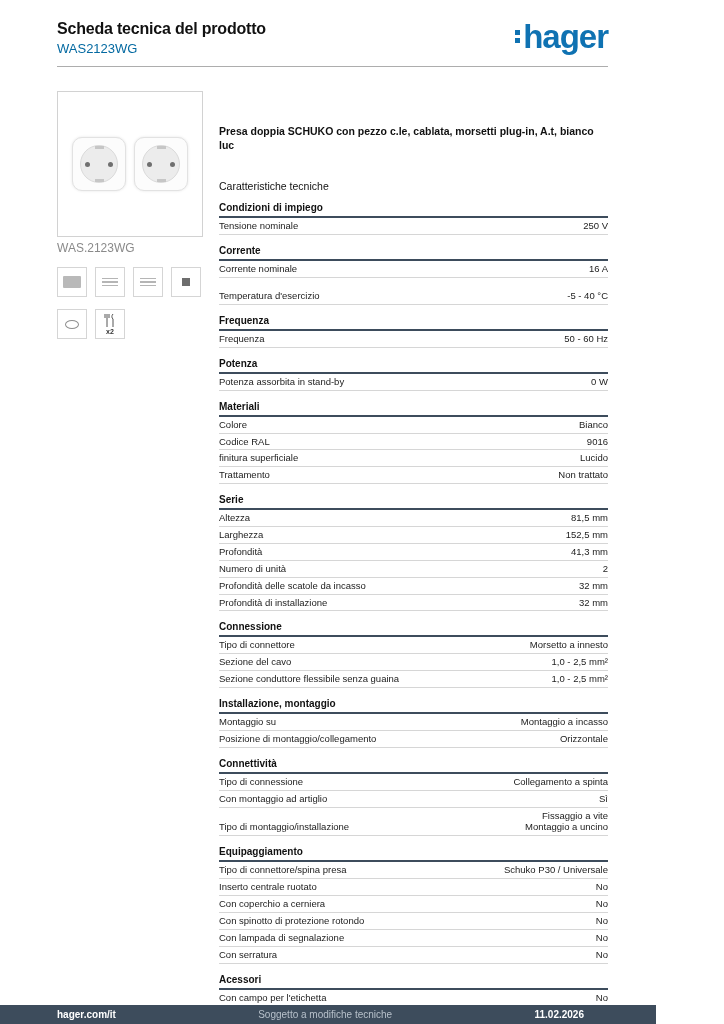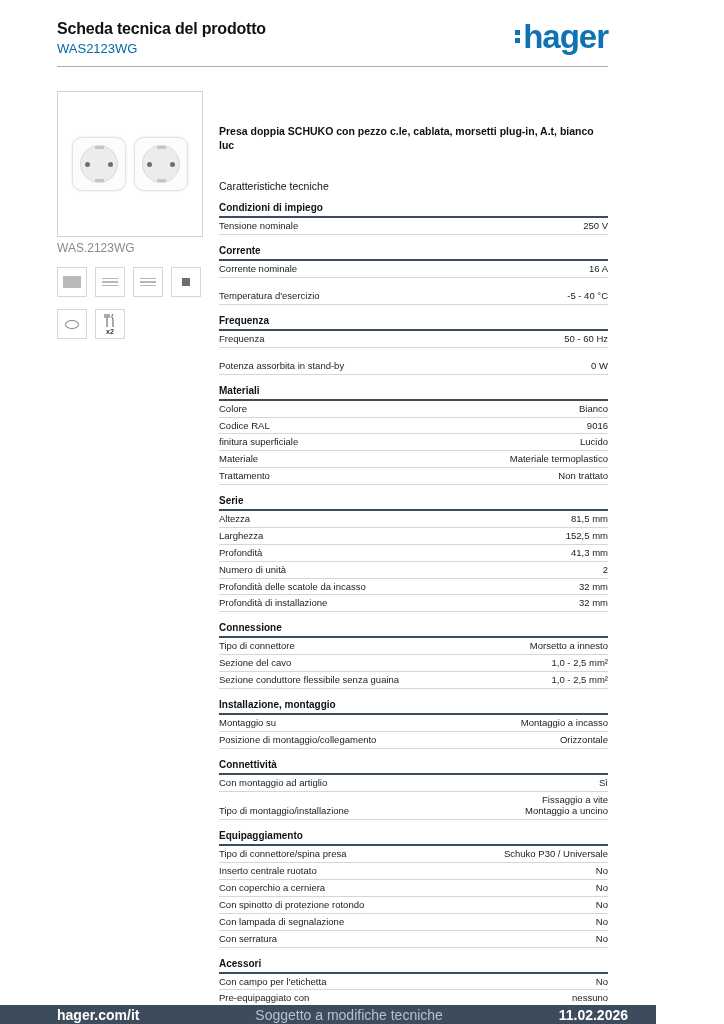--- a/index.html
+++ b/index.html
@@ -59,21 +59,21 @@
   .spec-row { display:flex; justify-content:space-between; align-items:flex-end;
               padding:2px 0 2px; border-bottom:1px solid #d6d6d6;
               font-size:9.5px; line-height:1.25; color:#222; }
   .spec-row .value { text-align:right; white-space:pre-line; flex:none; padding-left:12px; }
   .spec-row .label { }
 
   
   .footer { position:absolute; left:0; right:0; bottom:0; height:19px;
             background:var(--bar,#3d4c5c); color:#fff; display:flex;
             align-items:center; justify-content:space-between;
-            padding:0 28px 0 57px; font-size:14px; }
+            padding:0 72px 0 57px; font-size:10px; }
   .footer .site { font-weight:bold; color:#ffffff; text-decoration:none; }
   .footer .note { color:#b7c0ca; }
   .footer .date { font-weight:bold; }
 </style>
 </head>
 <body>
 
 <div class="page">
 
   <div class="header">
@@ -173,44 +173,41 @@
             </div>
           </div>
           <div class="section">
             <div class="section-title">Frequenza</div>
             <div class="spec-row">
               <span class="label">Frequenza</span>
               <span class="value">50 - 60 Hz</span>
             </div>
           </div>
           <div class="section">
+            <div class="section-title">Potenza</div>
             <div class="spec-row">
               <span class="label">Potenza assorbita in stand-by</span>
               <span class="value">0 W</span>
             </div>
           </div>
           <div class="section">
             <div class="section-title">Materiali</div>
             <div class="spec-row">
               <span class="label">Colore</span>
               <span class="value">Bianco</span>
             </div>
             <div class="spec-row">
               <span class="label">Codice RAL</span>
               <span class="value">9016</span>
             </div>
             <div class="spec-row">
               <span class="label">finitura superficiale</span>
               <span class="value">Lucido</span>
             </div>
             <div class="spec-row">
-              <span class="label">Materiale</span>
-              <span class="value">Materiale termoplastico</span>
-            </div>
-            <div class="spec-row">
               <span class="label">Trattamento</span>
               <span class="value">Non trattato</span>
             </div>
           </div>
           <div class="section">
             <div class="section-title">Serie</div>
             <div class="spec-row">
               <span class="label">Altezza</span>
               <span class="value">81,5 mm</span>
             </div>
@@ -256,20 +253,24 @@
               <span class="label">Montaggio su</span>
               <span class="value">Montaggio a incasso</span>
             </div>
             <div class="spec-row">
               <span class="label">Posizione di montaggio/collegamento</span>
               <span class="value">Orizzontale</span>
             </div>
           </div>
           <div class="section">
             <div class="section-title">Connettività</div>
+            <div class="spec-row">
+              <span class="label">Tipo di connessione</span>
+              <span class="value">Collegamento a spinta</span>
+            </div>
             <div class="spec-row">
               <span class="label">Con montaggio ad artiglio</span>
               <span class="value">Sì</span>
             </div>
             <div class="spec-row">
               <span class="label">Tipo di montaggio/installazione</span>
               <span class="value">Fissaggio a vite
 Montaggio a uncino</span>
             </div>
           </div>

